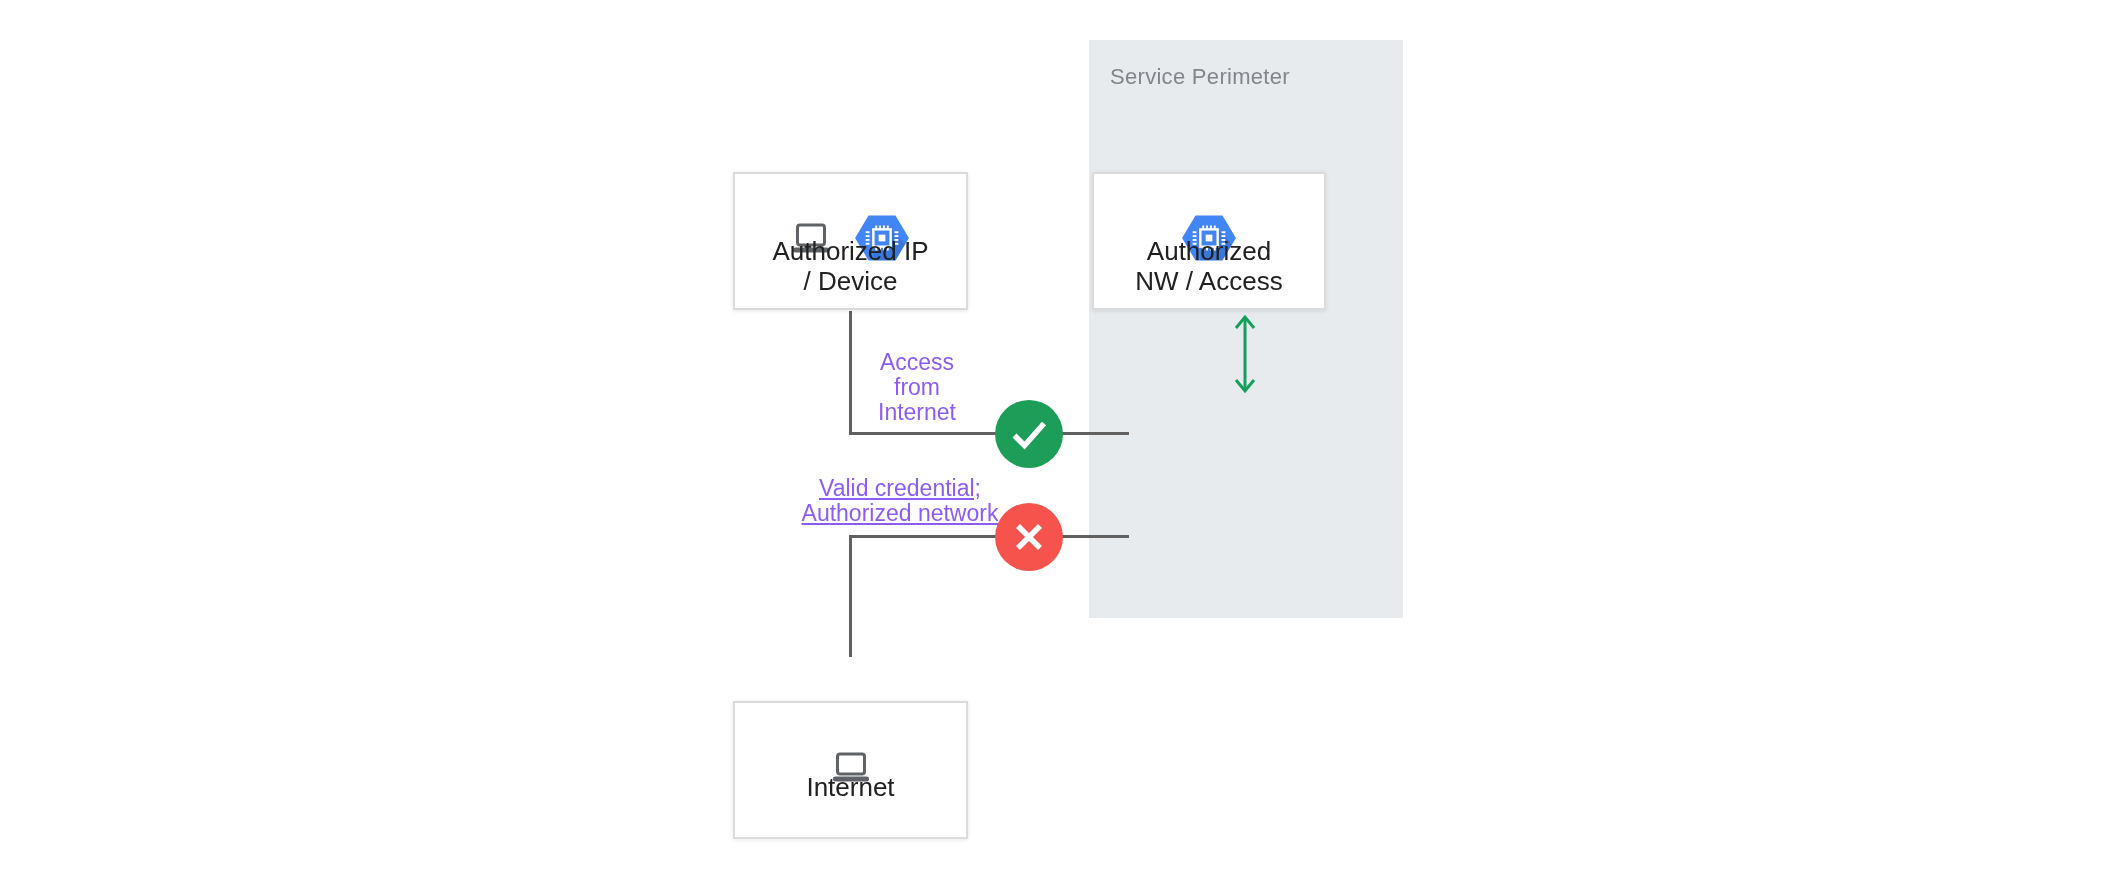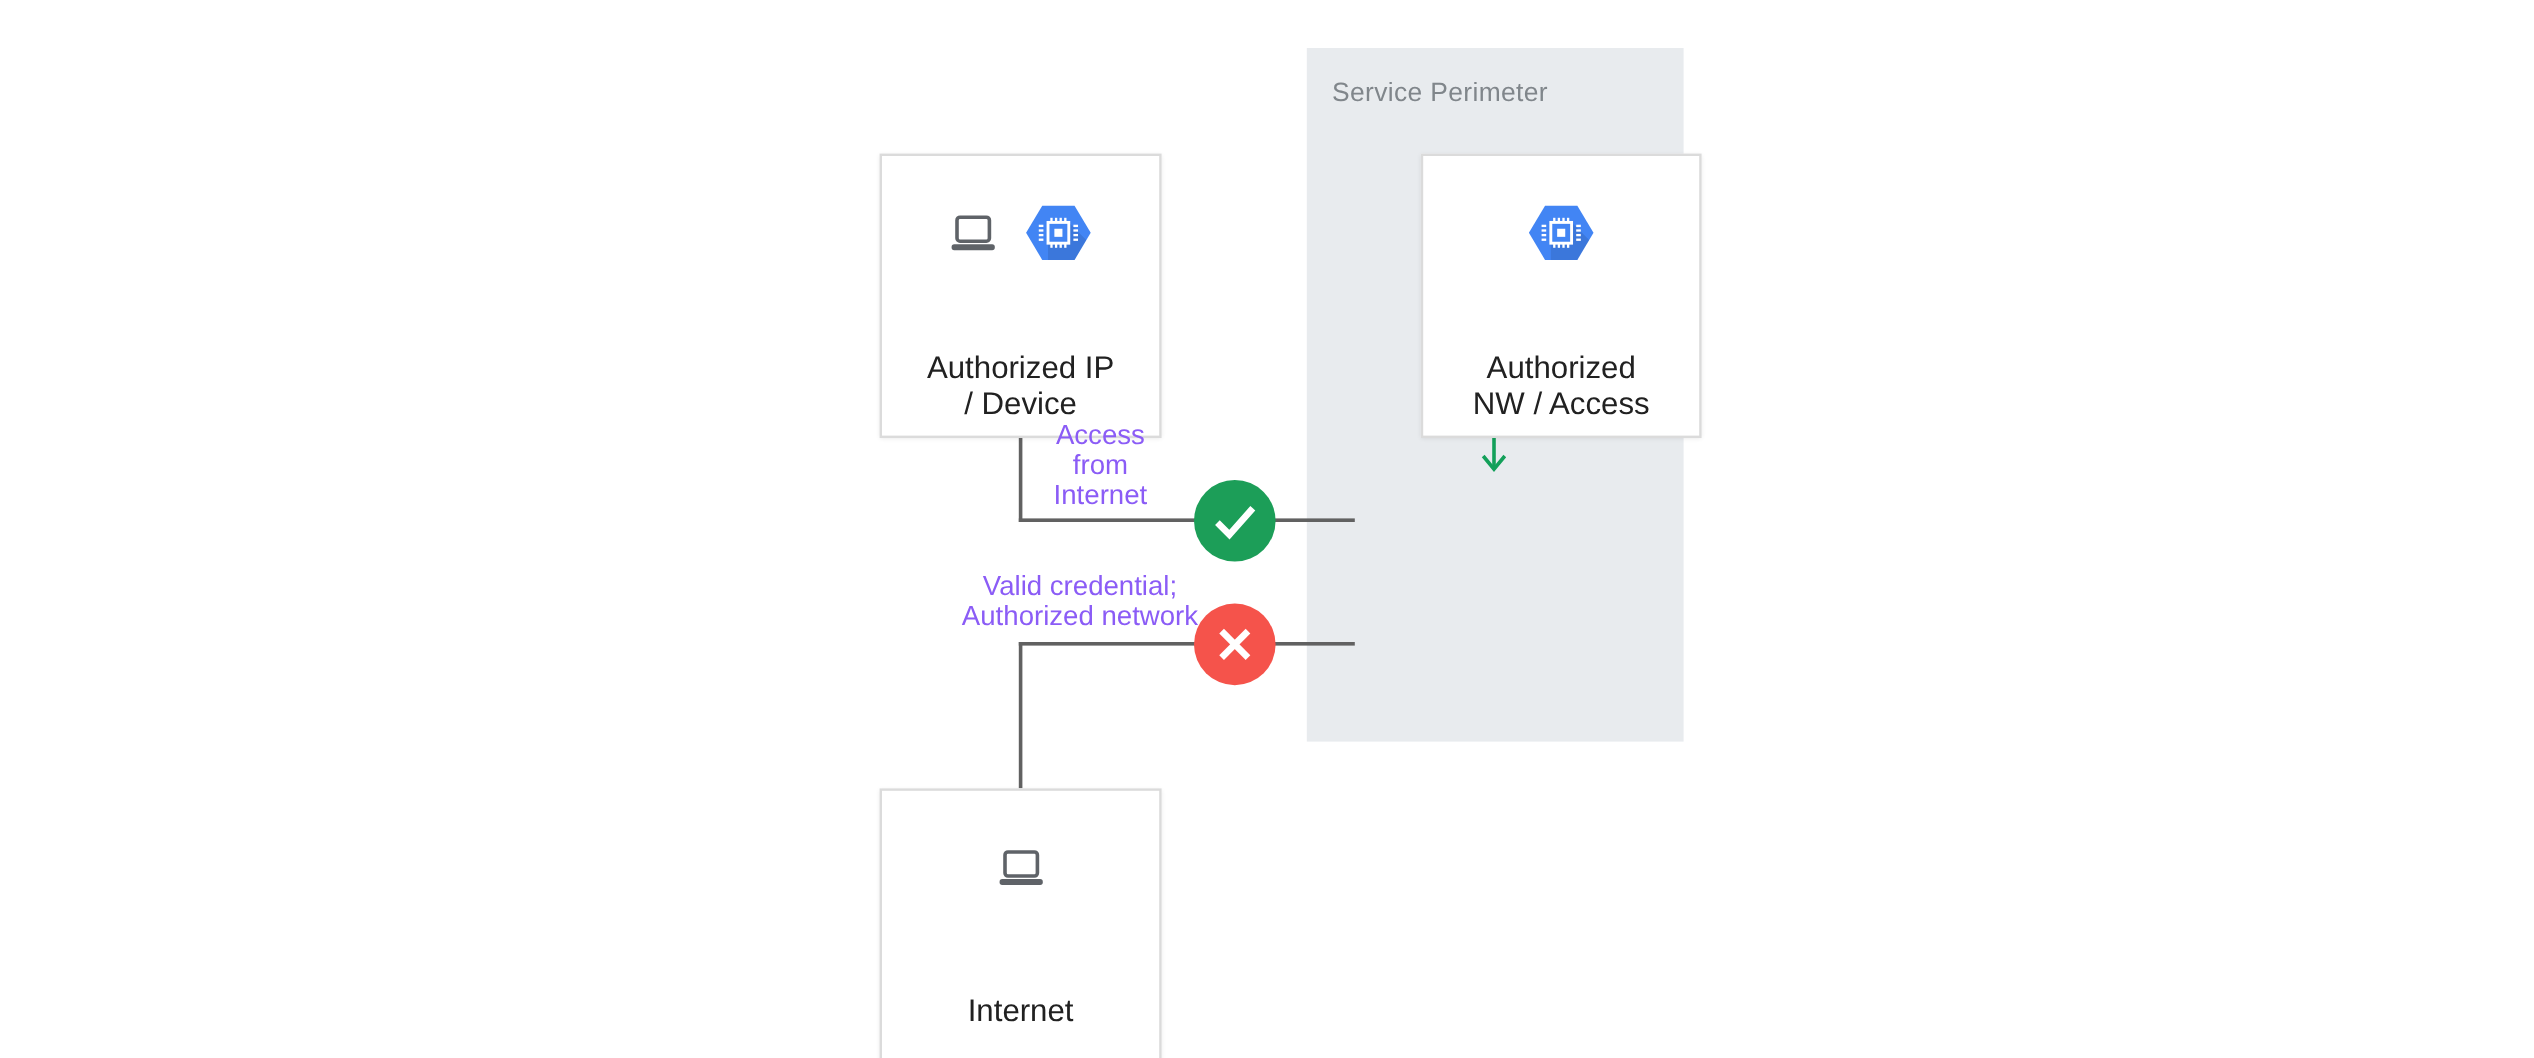--- a/index.html
+++ b/index.html
@@ -20,28 +20,29 @@
   .perimeter-label {
     position: absolute;
     left: 21px; top: 24px;
     font-size: 22px;
     color: #80868b;
     letter-spacing: 0.3px;
     white-space: nowrap;
   }
   .node {
     position: absolute;
-    width: 235px; height: 237px;
+    width: 235px; height: 138px;
     background: #ffffff;
     border: 2px solid #dbdbdb;
     box-sizing: border-box;
     box-shadow: 0 1px 4px rgba(0,0,0,0.10);
+    margin-top: 44px;
   }
   .node-ip       { left: 733px;  top: 128px; }
-  .node-nw       { left: 1184px; top: 128px; width: 234px; }
+  .node-nw       { left: 1092px; top: 128px; width: 234px; }
   .node-data     { left: 1128px; top: 394px; width: 234px; }
   .node-internet { left: 733px;  top: 657px; }
   .icon-row {
     position: absolute;
     left: 0; right: 0; top: 38px;
     height: 52px;
     display: flex;
     align-items: center;
     justify-content: center;
     gap: 22px;
@@ -62,21 +63,21 @@
   .line.v { width: 3px; }
   .line.h { height: 3px; }
   .edge-label {
     position: absolute;
     text-align: center;
     font-size: 23px;
     line-height: 25px;
     color: #8b5cf6;
   }
   .label-access     { left: 845px; top: 350px; width: 144px; }
-  .label-credential { left: 760px; top: 476px; width: 280px; }
+  .label-credential { left: 760px; top: 476px; width: 280px; text-decoration: underline; }
   .status-circle {
     position: absolute;
     width: 68px; height: 68px;
     border-radius: 50%;
     display: flex;
     align-items: center;
     justify-content: center;
   }
   .circle-allowed { left: 995px; top: 400px; background: #1c9e58; }
   .circle-denied  { left: 995px; top: 503px; background: #f5534b; }

